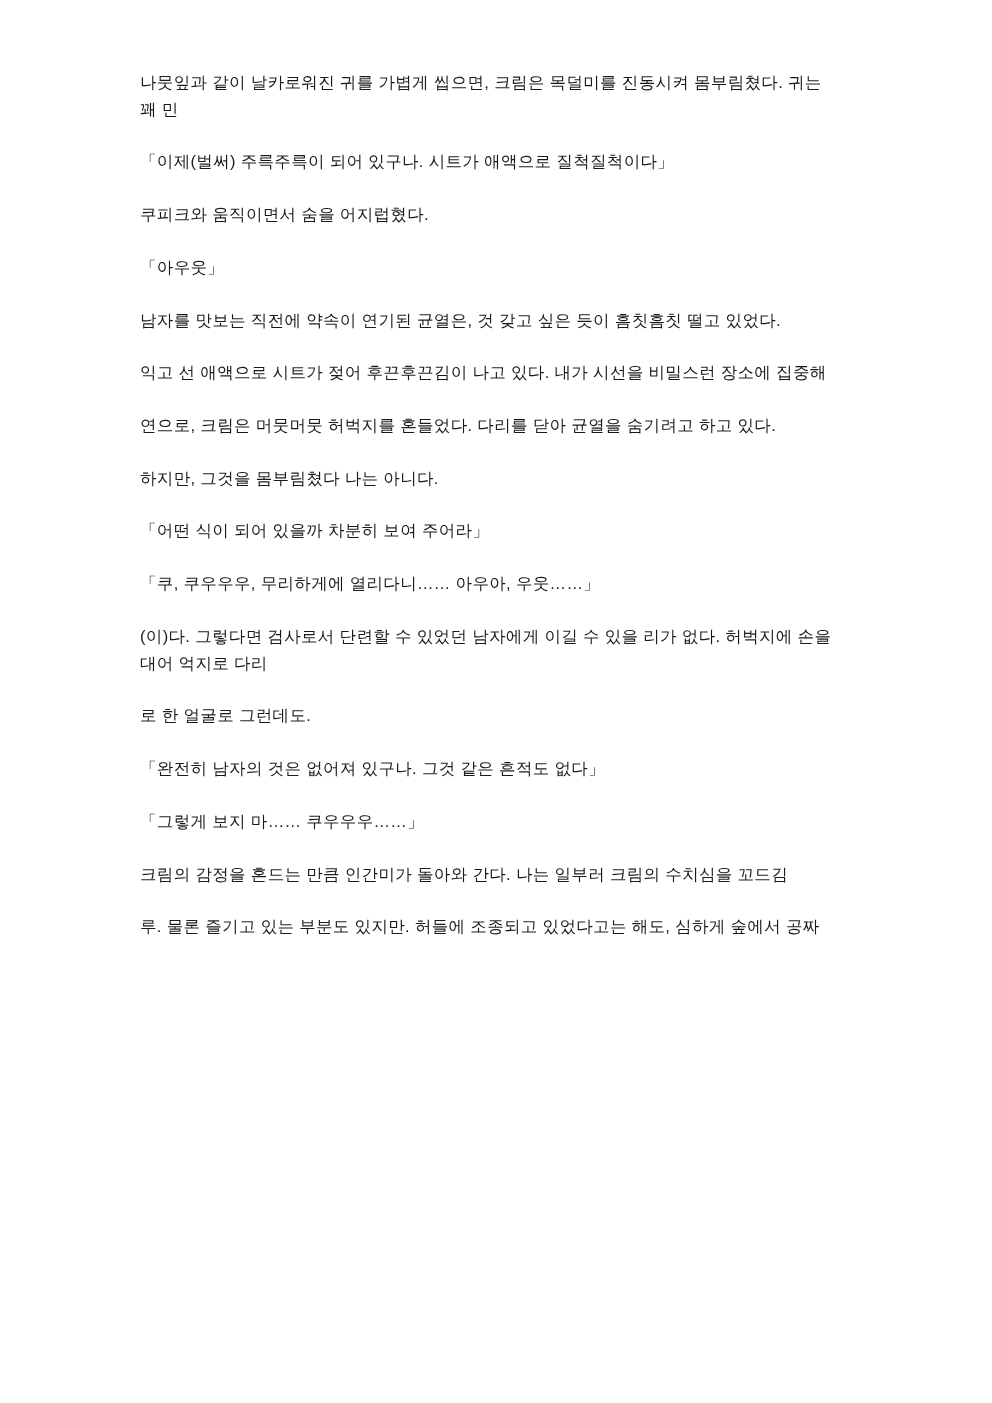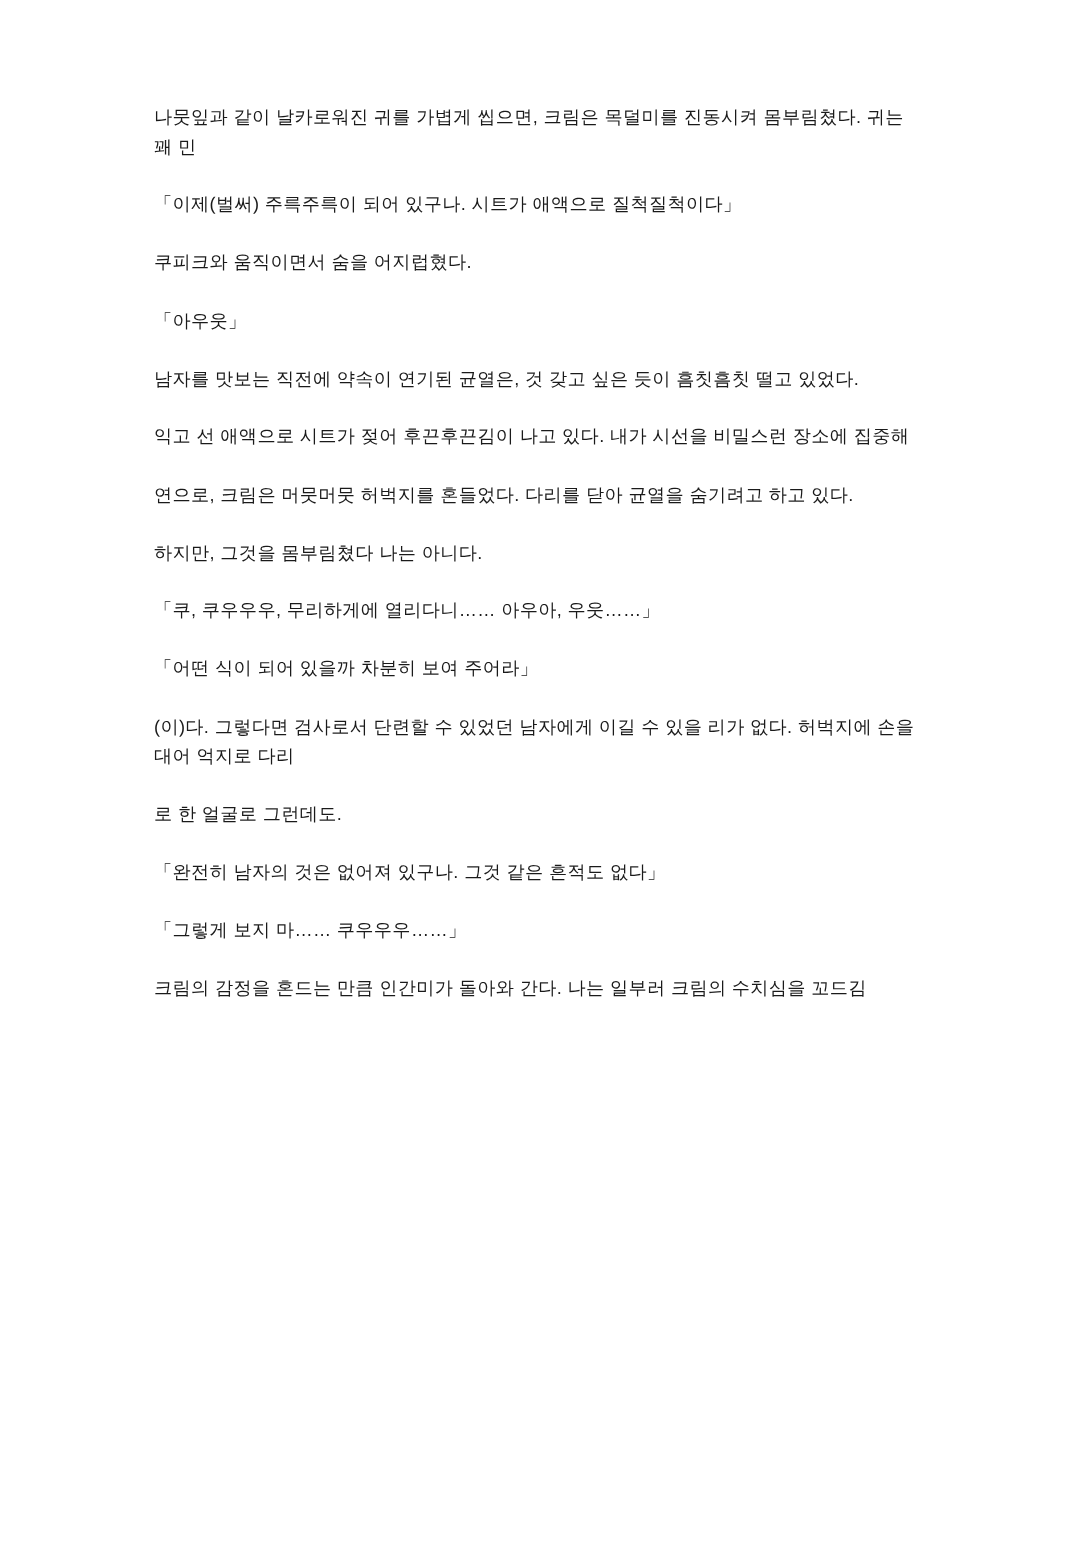--- a/index.html
+++ b/index.html
@@ -12,21 +12,21 @@
     min-height: 1403px;
     font-family: "Liberation Sans", sans-serif;
     color: #000000;
   }
   .page {
     position: relative;
     width: 988px;
     min-height: 1403px;
     background: #ffffff;
     box-sizing: border-box;
-    padding: 94px 148px 60px 140px;
+    padding: 69px 148px 60px 140px;
   }
   .doc-body {
     display: block;
   }
   .para {
     font-size: 16.5px;
     line-height: 1.62;
     letter-spacing: 0.02em;
     color: #1a1a1a;
     margin: 0 0 26px 0;
@@ -41,21 +41,22 @@
 <div class="page">
   <div class="doc-body">
     <p class="para">나뭇잎과 같이 날카로워진 귀를 가볍게 씹으면, 크림은 목덜미를 진동시켜 몸부림쳤다. 귀는 꽤 민</p>
     <p class="para">「이제(벌써) 주륵주륵이 되어 있구나. 시트가 애액으로 질척질척이다」</p>
     <p class="para">쿠피크와 움직이면서 숨을 어지럽혔다.</p>
     <p class="para">「아우웃」</p>
     <p class="para">남자를 맛보는 직전에 약속이 연기된 균열은, 것 갖고 싶은 듯이 흠칫흠칫 떨고 있었다.</p>
     <p class="para">익고 선 애액으로 시트가 젖어 후끈후끈김이 나고 있다. 내가 시선을 비밀스런 장소에 집중해</p>
     <p class="para">연으로, 크림은 머뭇머뭇 허벅지를 혼들었다. 다리를 닫아 균열을 숨기려고 하고 있다.</p>
     <p class="para">하지만, 그것을 몸부림쳤다 나는 아니다.</p>
+    <p class="para">「어떤 식이 되어 있을까 차분히 보여 주어라」</p>
     <p class="para">「쿠, 쿠우우우, 무리하게에 열리다니…… 아우아, 우웃……」</p>
-    <p class="para">「어떤 식이 되어 있을까 차분히 보여 주어라」</p>
     <p class="para">(이)다. 그렇다면 검사로서 단련할 수 있었던 남자에게 이길 수 있을 리가 없다. 허벅지에 손을 대어 억지로 다리</p>
     <p class="para">로 한 얼굴로 그런데도.</p>
     <p class="para">「완전히 남자의 것은 없어져 있구나. 그것 같은 흔적도 없다」</p>
     <p class="para">「그렇게 보지 마…… 쿠우우우……」</p>
     <p class="para">크림의 감정을 혼드는 만큼 인간미가 돌아와 간다. 나는 일부러 크림의 수치심을 꼬드김</p>
+    <p class="para">루. 물론 즐기고 있는 부분도 있지만. 허들에 조종되고 있었다고는 해도, 심하게 숲에서 공짜</p>
   </div>
 </div>
 
 </body></html>

